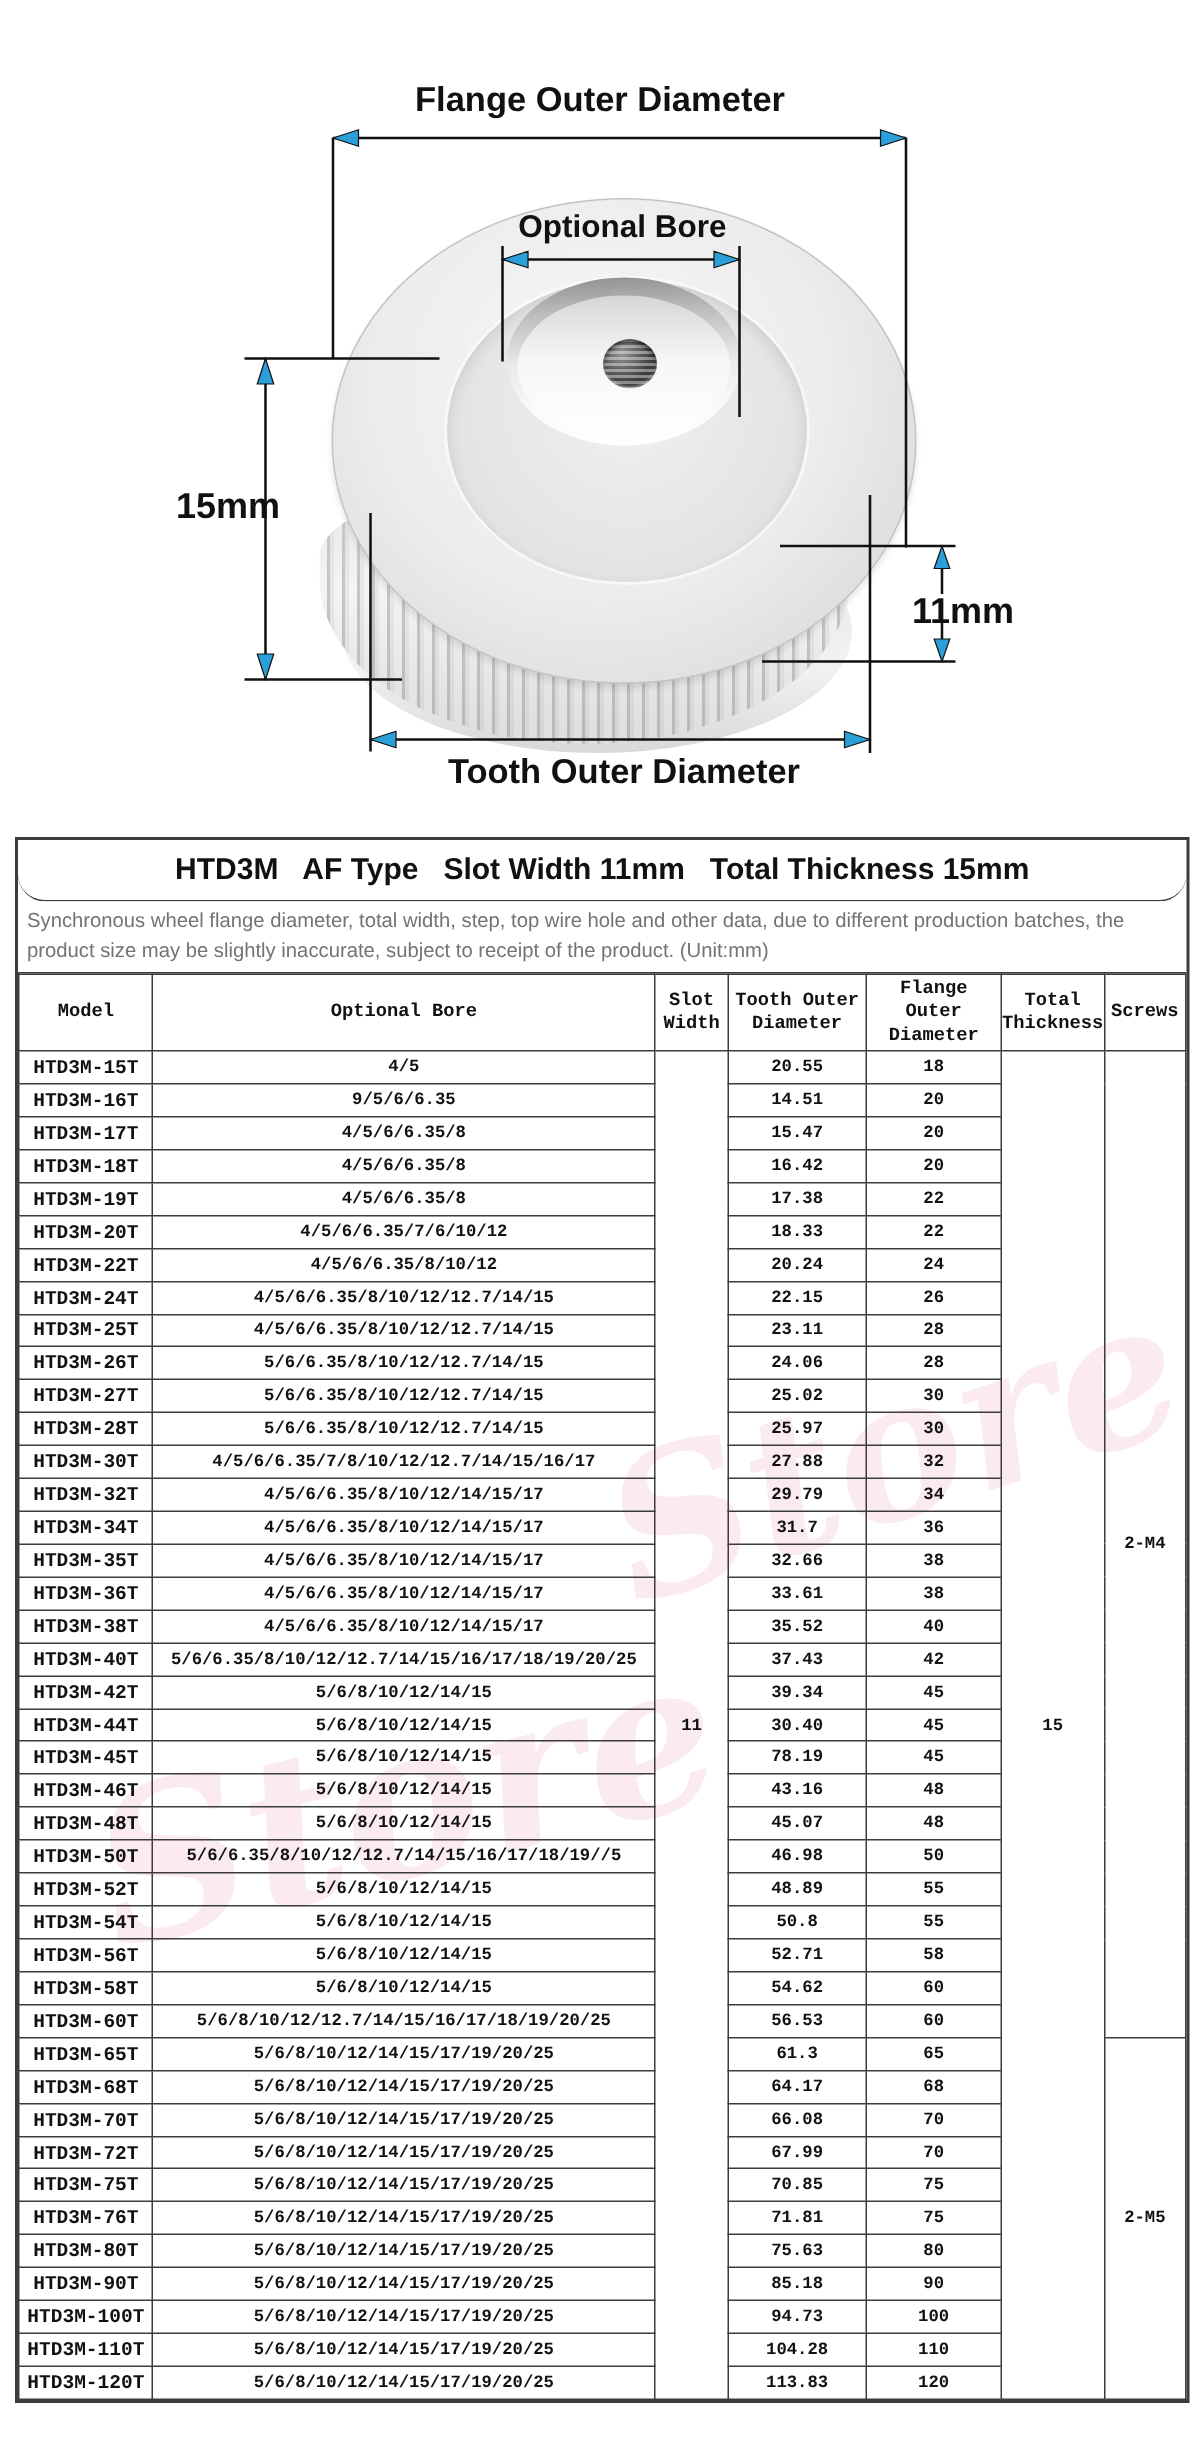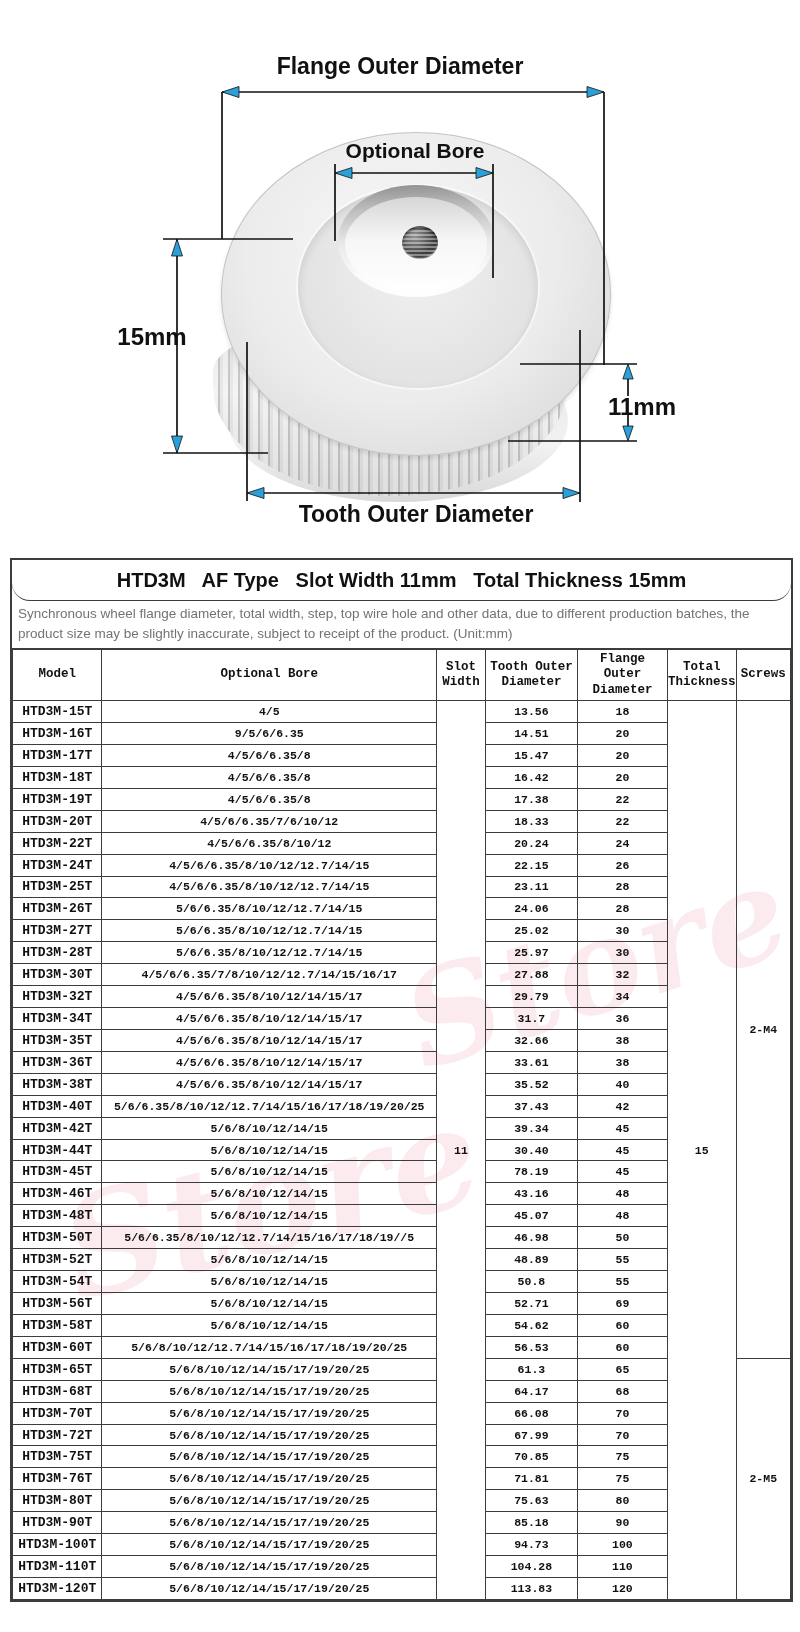--- a/index.html
+++ b/index.html
@@ -143,21 +143,21 @@
           <th>Total
 Thickness</th>
           <th>Screws</th>
         </tr>
       </thead>
       <tbody>
           <tr>
             <td class="model">HTD3M-15T</td>
             <td class="bore">4/5</td>
             <td class="slot" rowspan="41">11</td>
-            <td class="num">13.56</td>
+            <td class="num">20.55</td>
             <td class="num">18</td>
             <td class="total" rowspan="41">15</td>
             <td class="screws" rowspan="30">2-M4</td>
           </tr>
           <tr>
             <td class="model">HTD3M-16T</td>
             <td class="bore">9/5/6/6.35</td>
             <td class="num">14.51</td>
             <td class="num">20</td>
           </tr>
@@ -308,21 +308,21 @@
           <tr>
             <td class="model">HTD3M-54T</td>
             <td class="bore">5/6/8/10/12/14/15</td>
             <td class="num">50.8</td>
             <td class="num">55</td>
           </tr>
           <tr>
             <td class="model">HTD3M-56T</td>
             <td class="bore">5/6/8/10/12/14/15</td>
             <td class="num">52.71</td>
-            <td class="num">69</td>
+            <td class="num">58</td>
           </tr>
           <tr>
             <td class="model">HTD3M-58T</td>
             <td class="bore">5/6/8/10/12/14/15</td>
             <td class="num">54.62</td>
             <td class="num">60</td>
           </tr>
           <tr>
             <td class="model">HTD3M-60T</td>
             <td class="bore">5/6/8/10/12/12.7/14/15/16/17/18/19/20/25</td>

